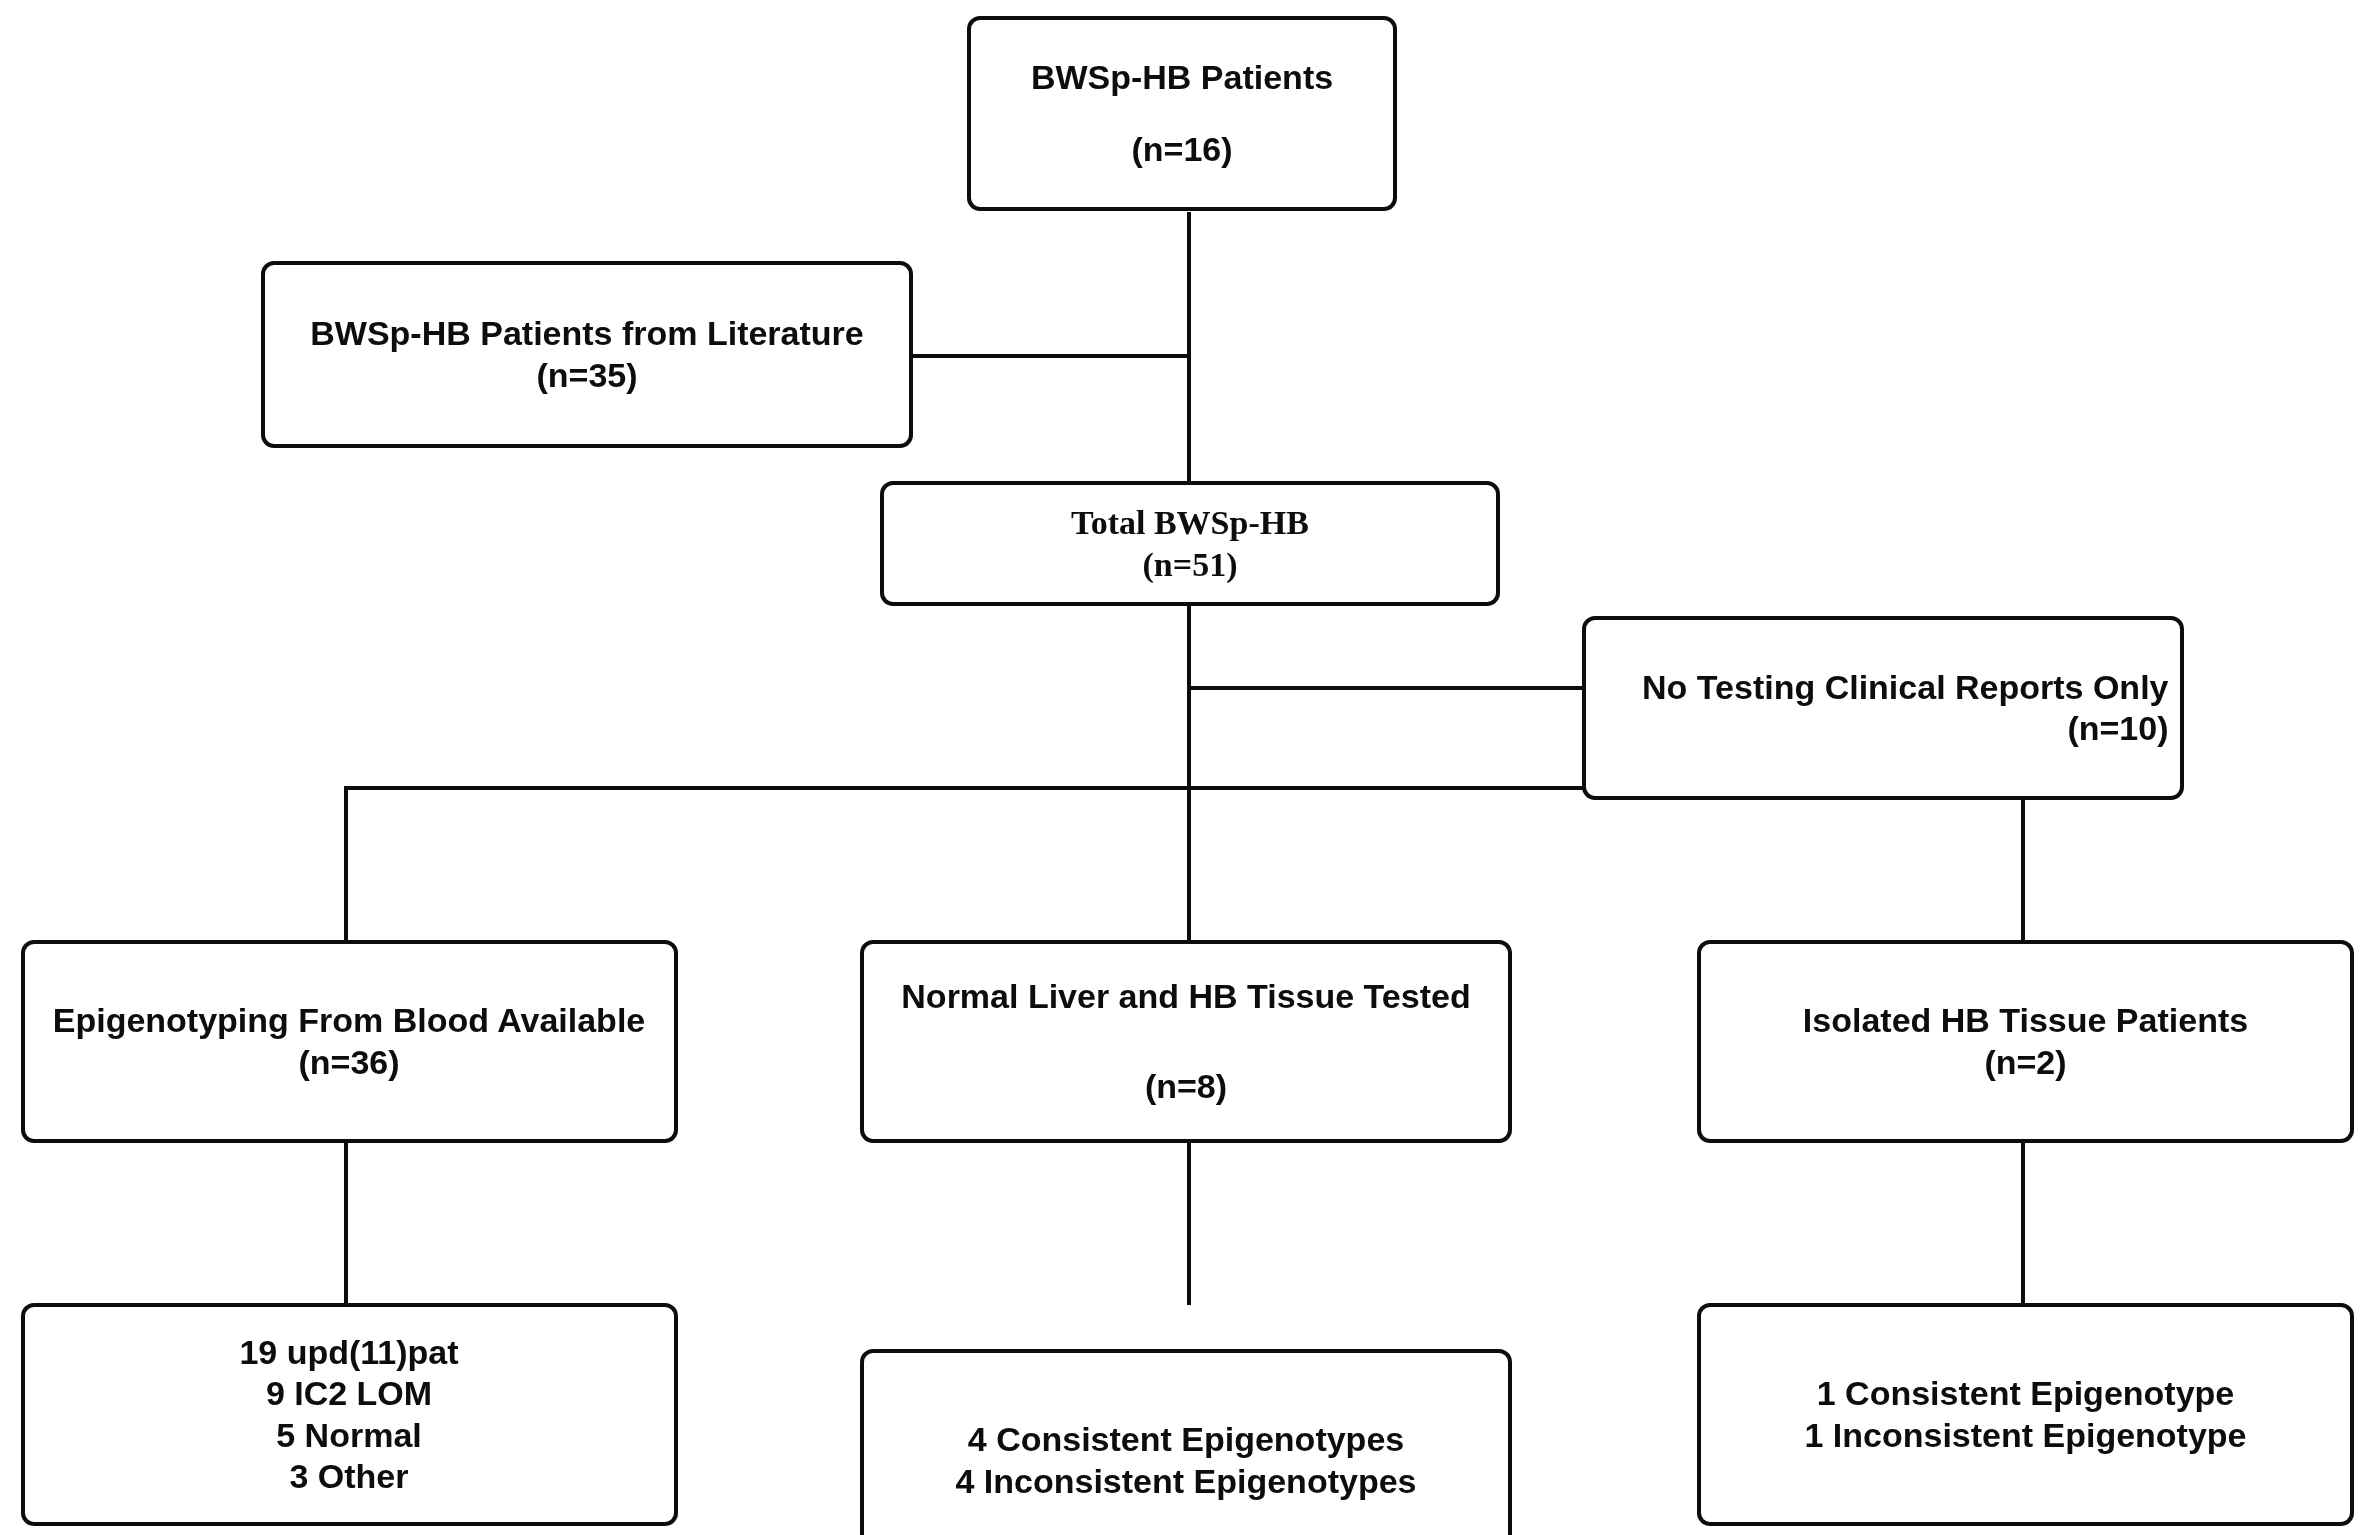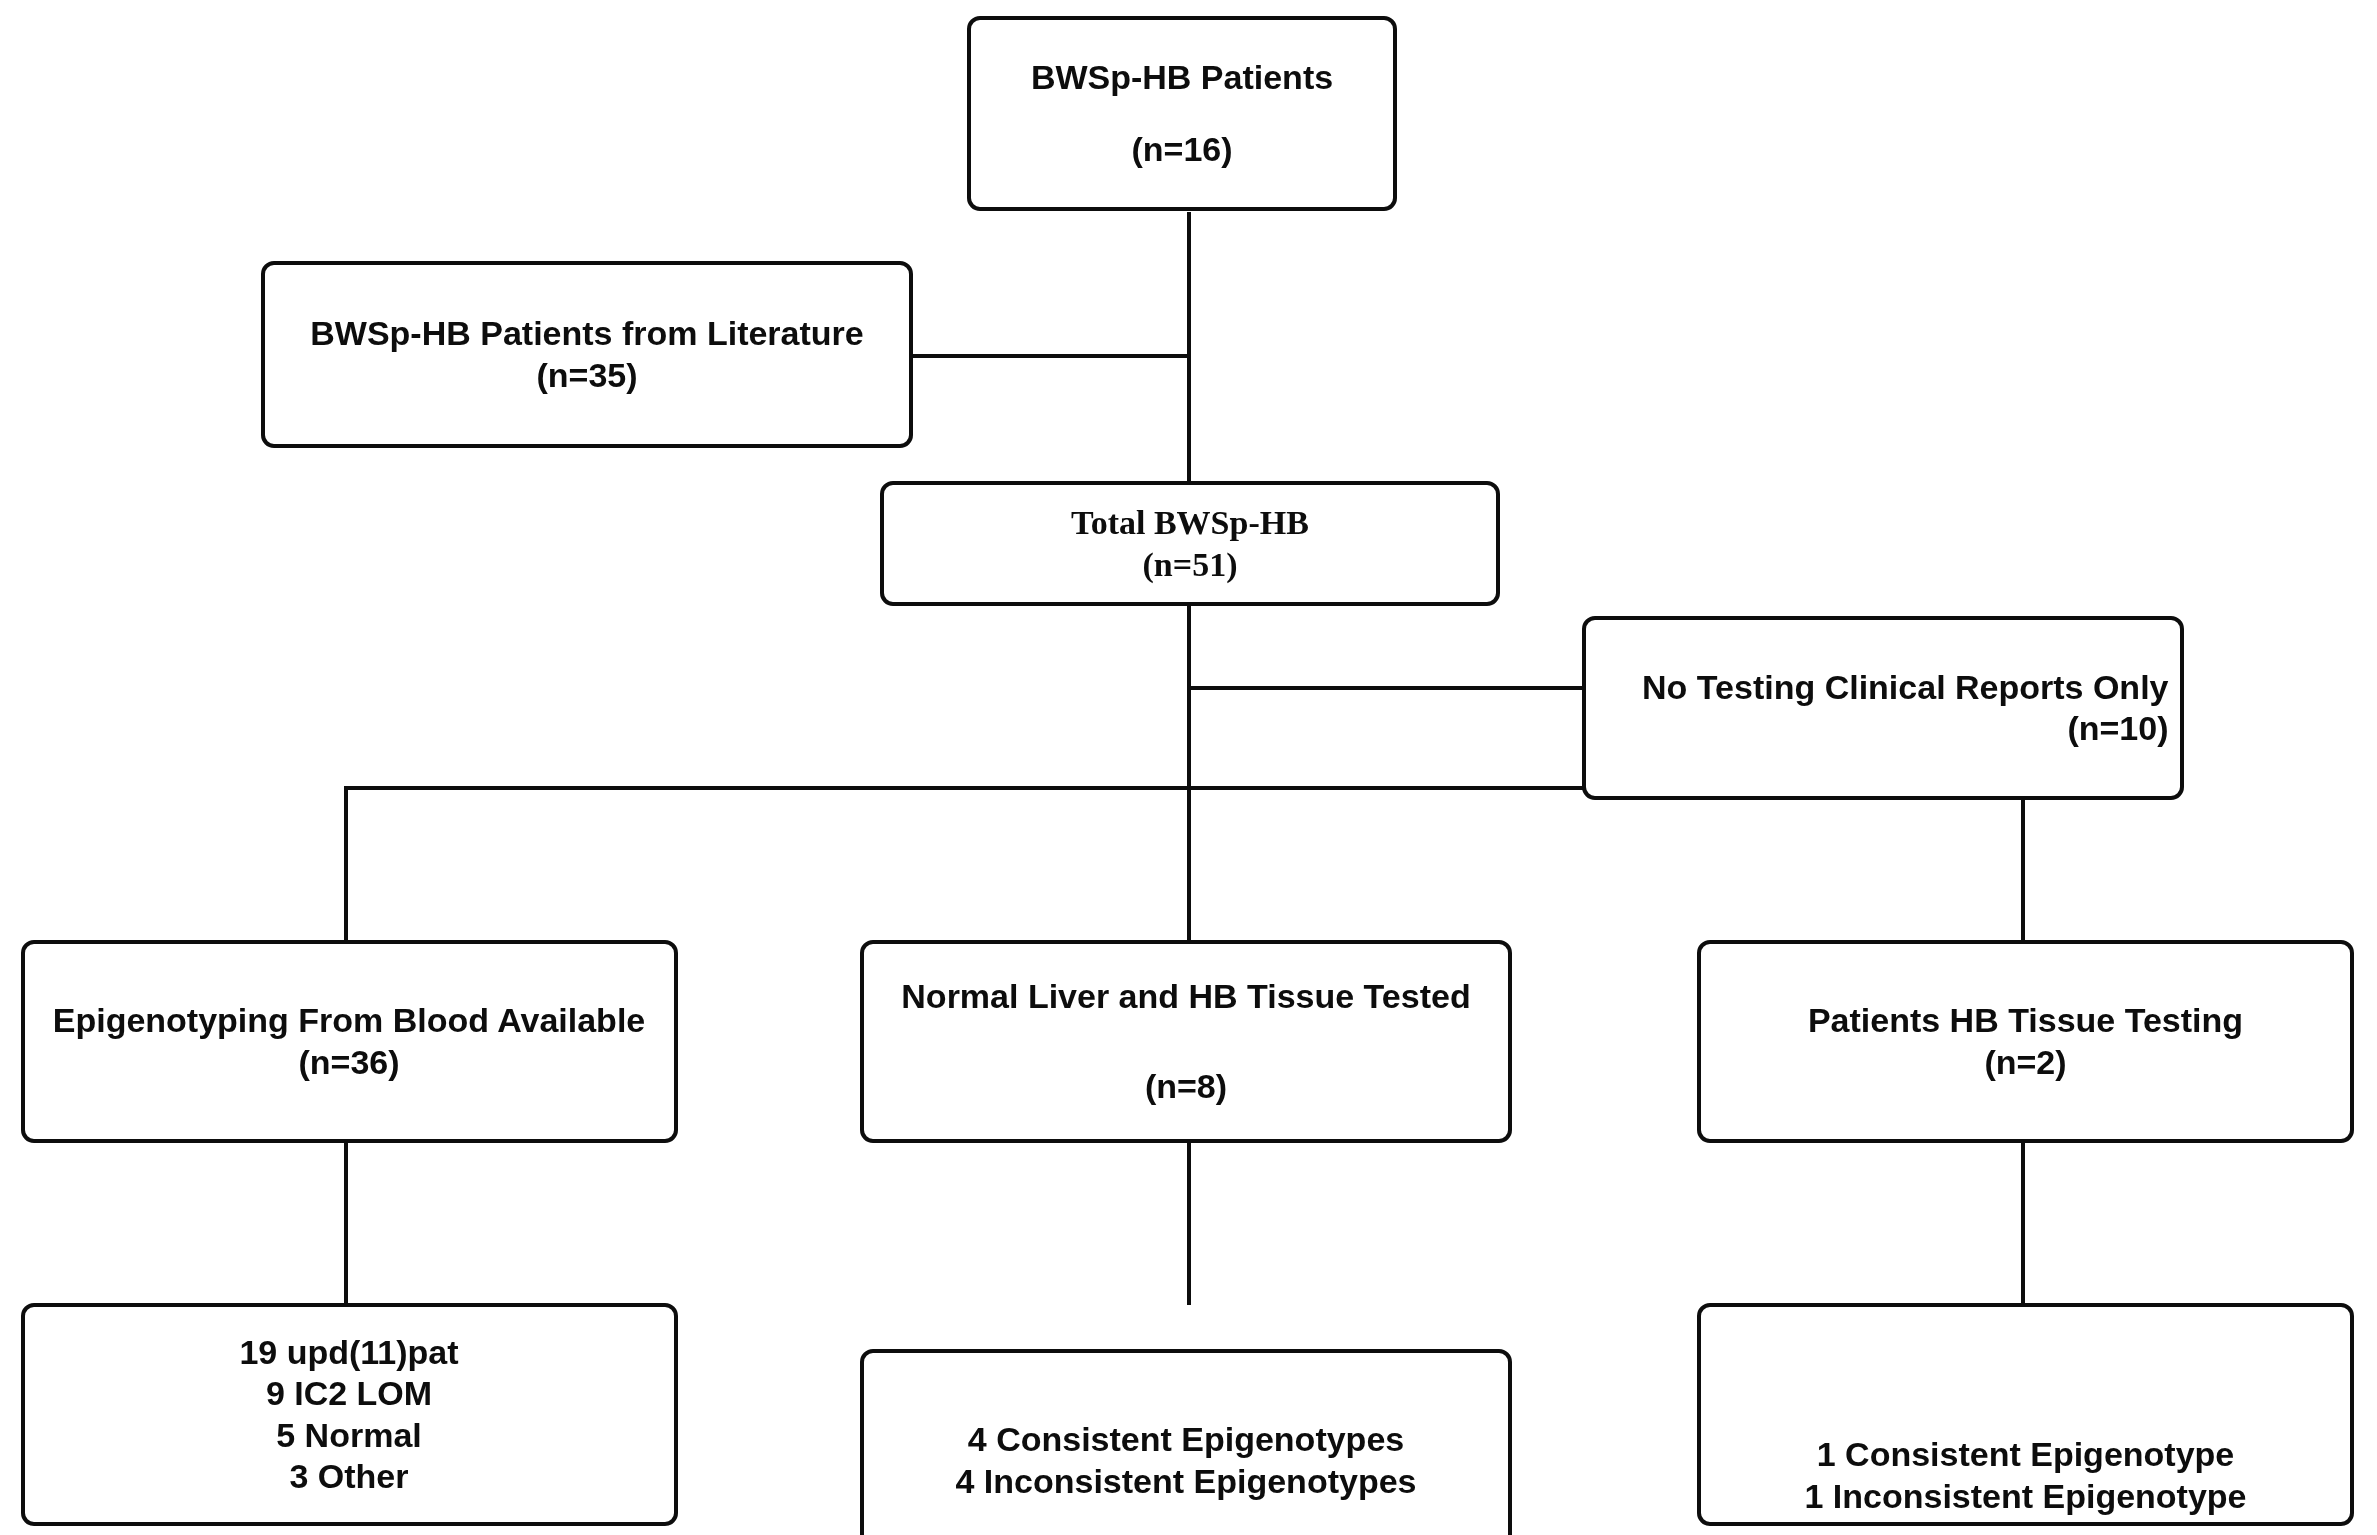--- a/index.html
+++ b/index.html
@@ -95,35 +95,35 @@
     <span class="ln">Epigenotyping From Blood Available</span>
     <span class="ln">(n=36)</span>
   </div>
 
   <div class="node" style="left:860px; top:940px; width:652px; height:203px;gap:48px;">
     <span class="ln">Normal Liver and HB Tissue Tested</span>
     <span class="ln">(n=8)</span>
   </div>
 
   <div class="node" style="left:1697px; top:940px; width:657px; height:203px;">
-    <span class="ln">Patients HB Tissue Testing</span>
+    <span class="ln">Isolated HB Tissue Patients</span>
     <span class="ln">(n=2)</span>
   </div>
 
   <div class="node" style="left:20.5px; top:1303px; width:657px; height:223px;">
     <span class="ln">19 upd(11)pat</span>
     <span class="ln">9 IC2 LOM</span>
     <span class="ln">5 Normal</span>
     <span class="ln">3 Other</span>
   </div>
 
   <div class="node" style="left:860px; top:1303px; width:652px; height:223px;margin-top:46px;">
     <span class="ln">4 Consistent Epigenotypes</span>
     <span class="ln">4 Inconsistent Epigenotypes</span>
   </div>
 
-  <div class="node" style="left:1697px; top:1303px; width:657px; height:223px;justify-content:flex-end;">
+  <div class="node" style="left:1697px; top:1303px; width:657px; height:223px;">
     <span class="ln">1 Consistent Epigenotype</span>
     <span class="ln">1 Inconsistent Epigenotype</span>
   </div>
 
 </div>
 
 
 </body></html>

